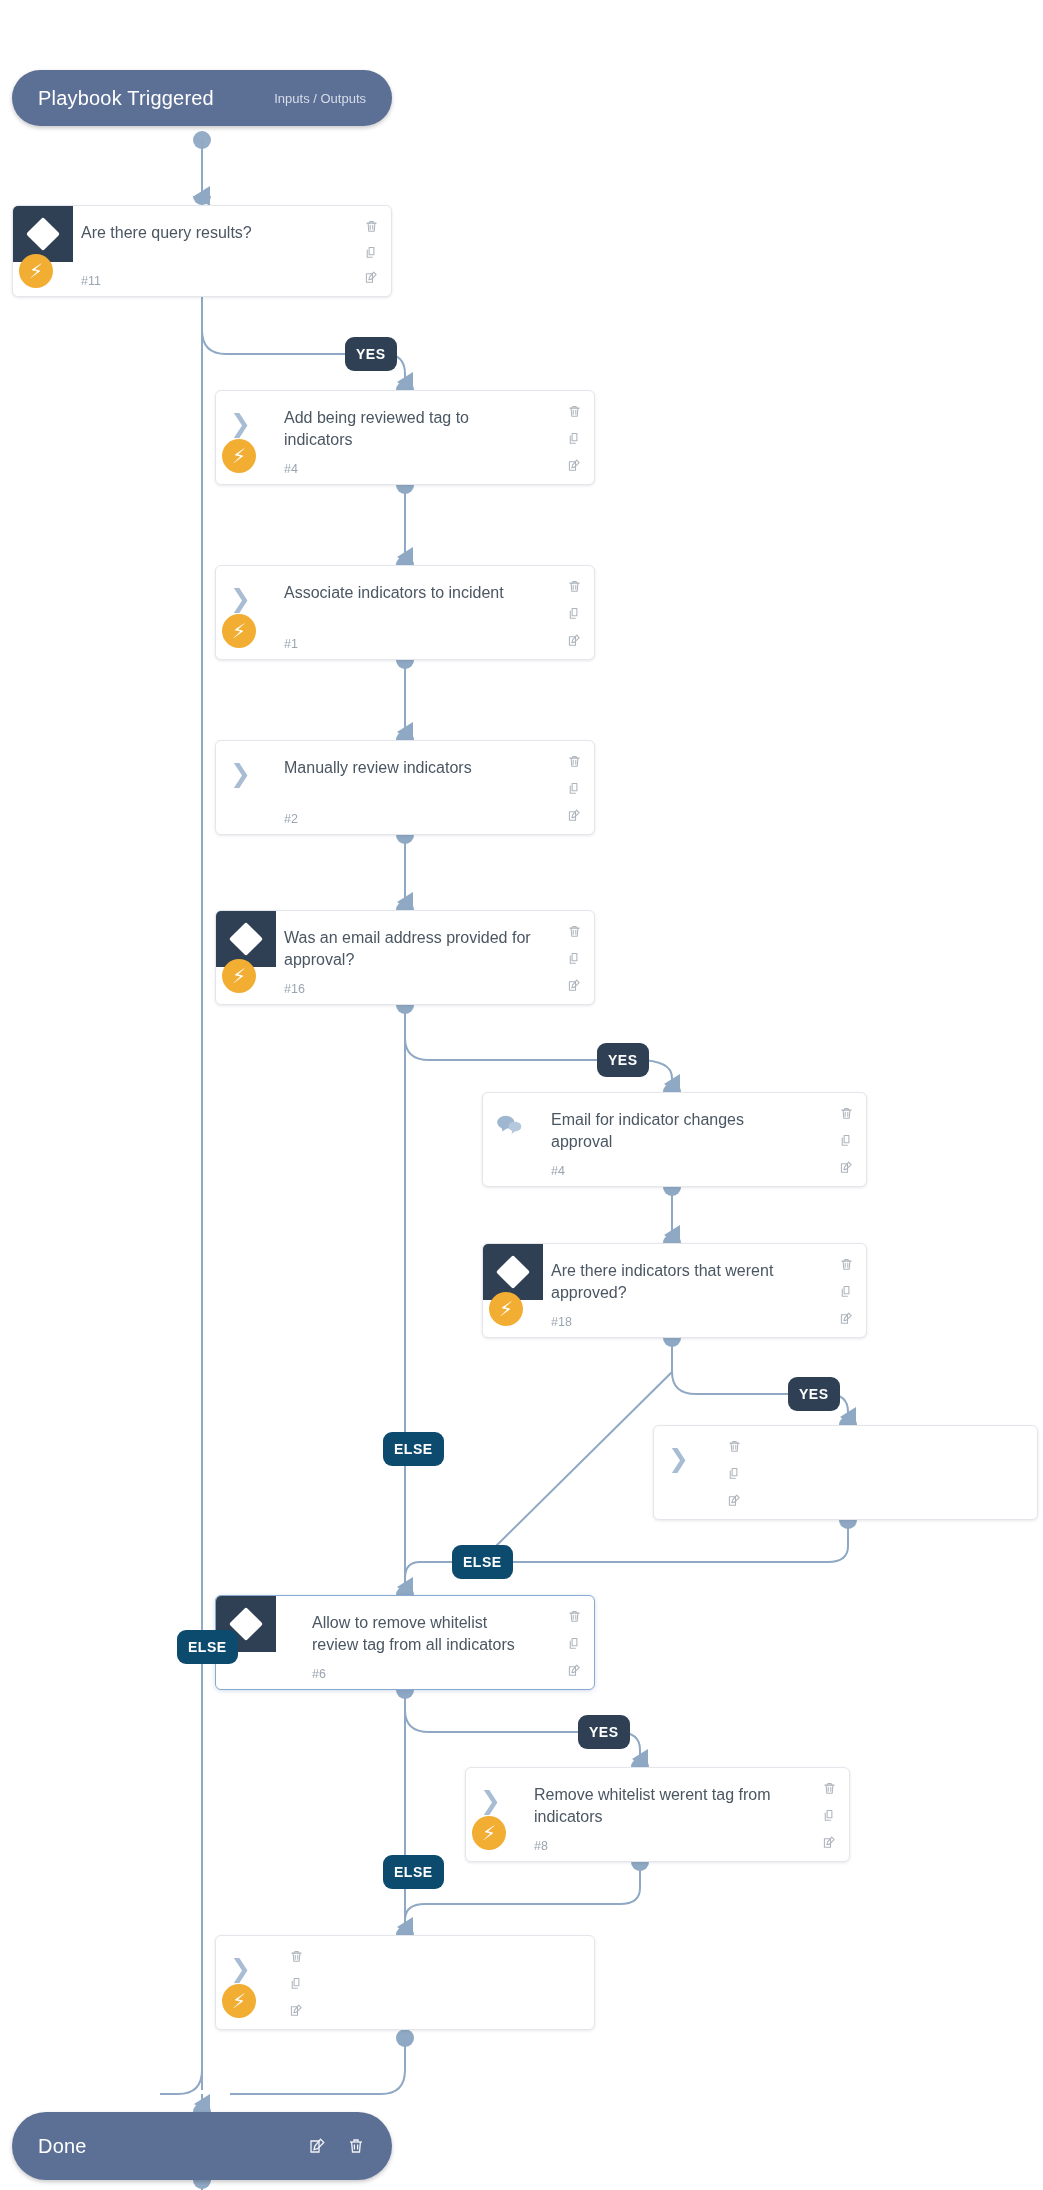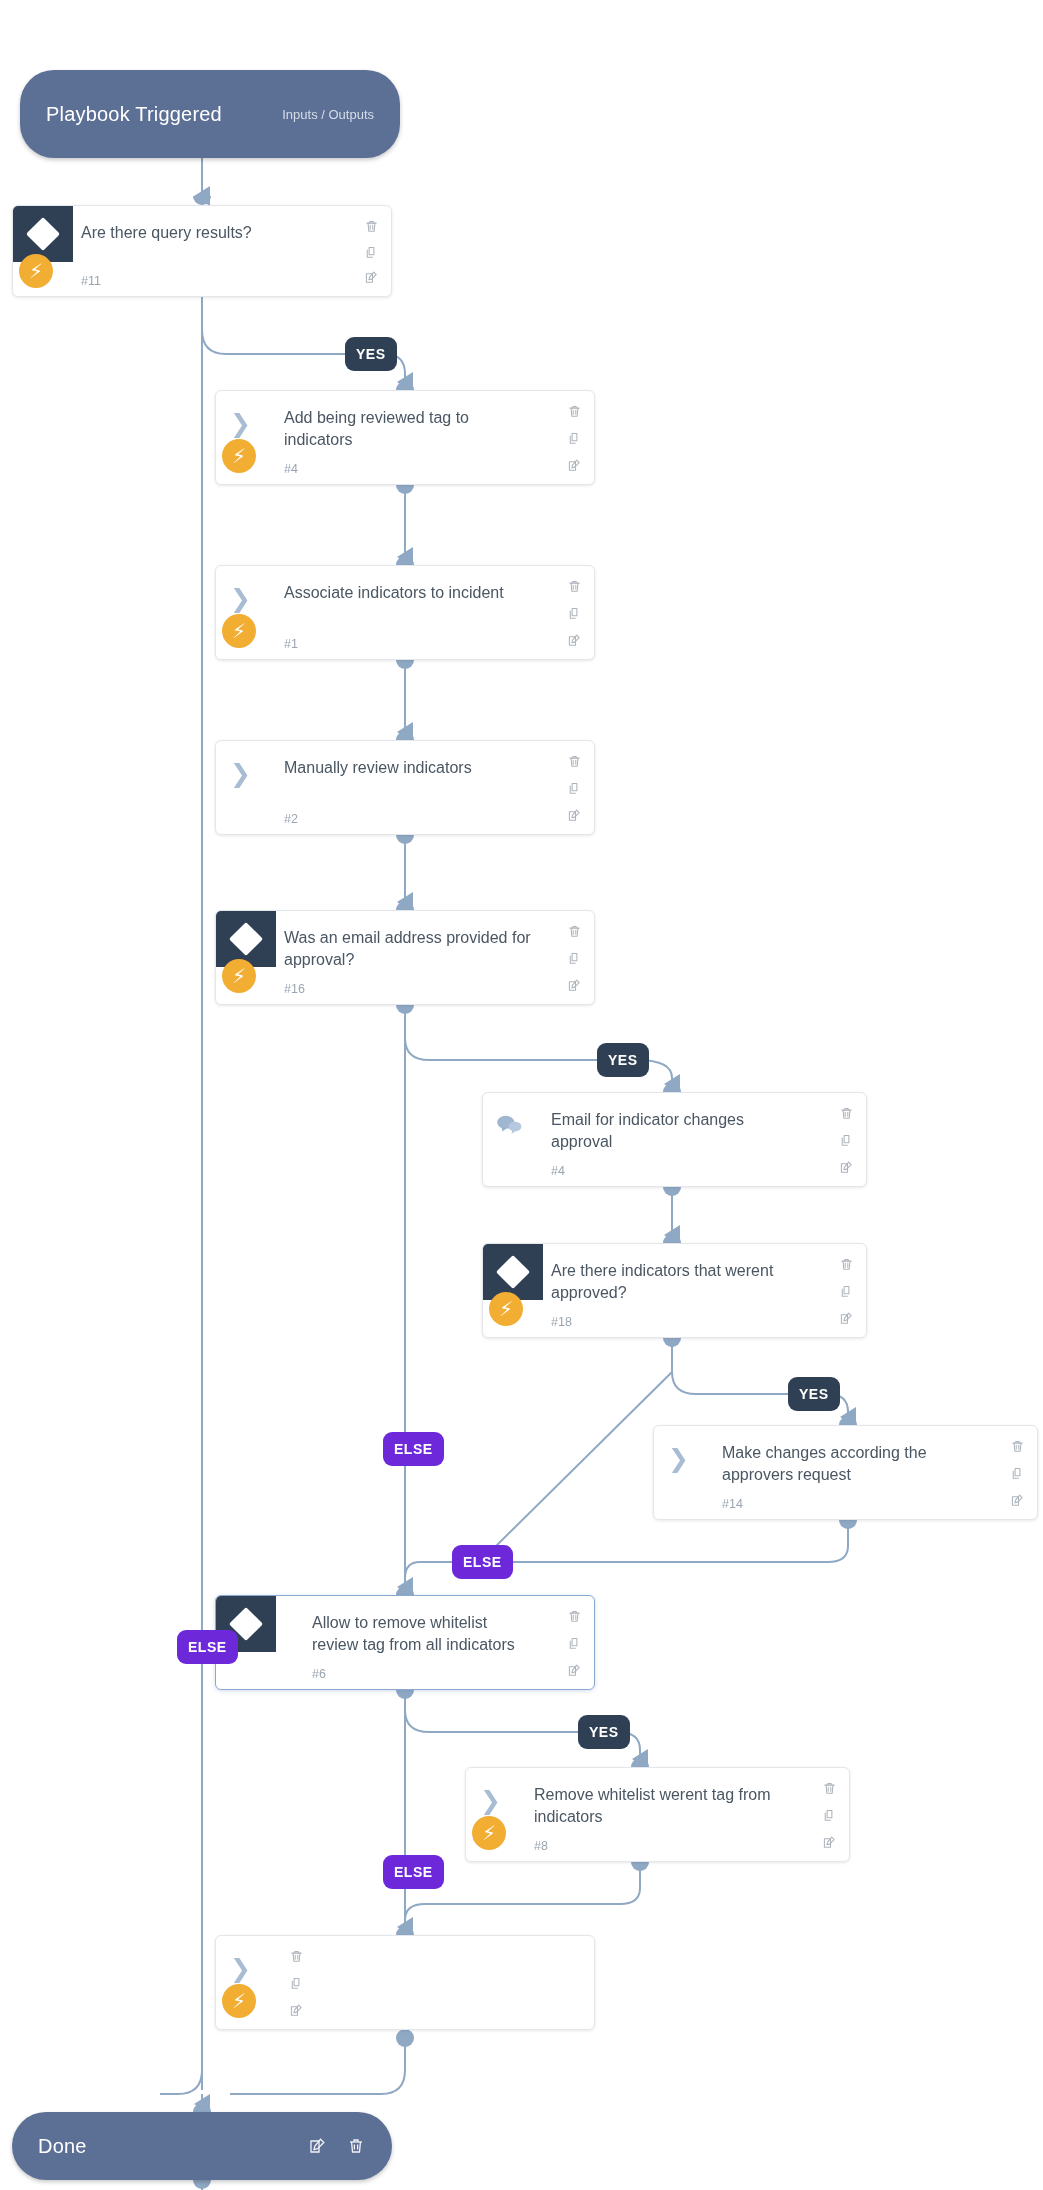--- a/index.html
+++ b/index.html
@@ -56,21 +56,21 @@
                display:flex; flex-direction:column; align-items:center; justify-content:space-between; }
   .node-acts .ic { width:17px; height:17px; opacity:.62; }
 
   
   .badge {
     position:absolute; display:flex; align-items:center; justify-content:center;
     color:#fff; font-size:14px; font-weight:600; letter-spacing:.5px;
     border-radius:9px; height:34px; padding:12px 11px;
   }
   .badge.yes  { background:#2f4055; }
-  .badge.else { background:#6d28d9; }
+  .badge.else { background:#0c4a6e; }
 </style>
 </head>
 <body>
 
 <div id="canvas">
 
   <svg class="wires" viewBox="0 0 1043 2190" xmlns="http://www.w3.org/2000/svg">
     <defs>
       <marker id="arrowhead" markerWidth="10" markerHeight="8" refX="5" refY="4" orient="auto">
         <path d="M0,0 L10,0 L5,8 Z" fill="#8fa8c4"></path>
@@ -145,21 +145,21 @@
       <circle cx="405" cy="1690" r="9"></circle>
       <circle cx="640" cy="1767" r="9"></circle>
       <circle cx="640" cy="1862" r="9"></circle>
       <circle cx="405" cy="1935" r="9"></circle>
       <circle cx="405" cy="2038" r="9"></circle>
       <circle cx="202" cy="2112" r="9"></circle>
       <circle cx="202" cy="2180" r="9"></circle>
     </g>
   </svg>
 
-  <div class="pill" id="start-pill" style="left: 20px; top: 70px; width: 380px; height: 88px;">
+  <div class="pill" id="start-pill" style="left: 12px; top: 70px; width: 380px; height: 56px;">
     <span class="pill-title">Playbook Triggered</span>
     <span class="pill-sub">Inputs / Outputs</span>
   </div>
 
   <div id="nodes-layer">
       <div class="node" style="left: 12px; top: 205px; width: 380px; height: 92px;">
         <div class="node-gutter">
           <span class="cond-block">
             <span class="diamond"></span>
           </span>
@@ -345,24 +345,20 @@
             </svg></span>
           <span class="ic"><svg viewBox="0 0 20 20" width="17" height="17" stroke="#7d8794" stroke-width="1.25" fill="none" stroke-linecap="round" stroke-linejoin="round">
               <path d="M4 5.5h7.2v10H4z"></path>
               <path d="M12.6 3.6l2.9 2.9-5.4 5.4-3.2.8.8-3.2z"></path>
             </svg></span>
         </div>
       </div>
       <div class="node" style="left: 653px; top: 1425px; width: 385px; height: 95px;">
         <div class="node-gutter">
           <span class="chev">❯</span>
-        </div>
-        <div class="node-body">
-          <div class="node-title">Make changes according the approvers request</div>
-          <div class="node-id">#14</div>
         </div>
         <div class="node-acts">
           <span class="ic"><svg viewBox="0 0 20 20" width="17" height="17" stroke="#7d8794" stroke-width="1.25" fill="none" stroke-linecap="round" stroke-linejoin="round">
               <path d="M4.5 6h11"></path>
               <path d="M8 6V4.3h4V6"></path>
               <path d="M6 6l.8 9.5h6.4L14 6"></path>
               <path d="M8.5 8.5v4.6M11.5 8.5v4.6"></path>
             </svg></span>
           <span class="ic"><svg viewBox="0 0 20 20" width="17" height="17" stroke="#7d8794" stroke-width="1.25" fill="none" stroke-linecap="round" stroke-linejoin="round">
               <path d="M7.2 4.2h5.6v8.4H7.2z"></path>

